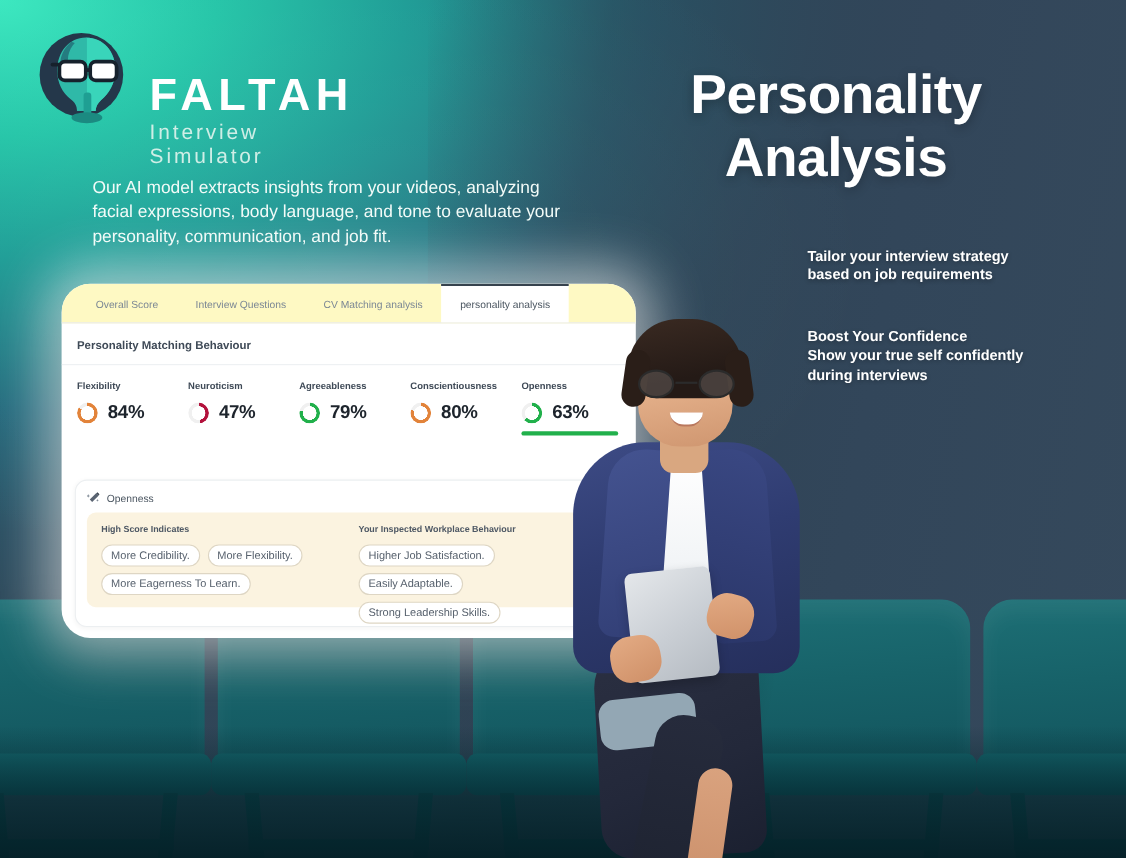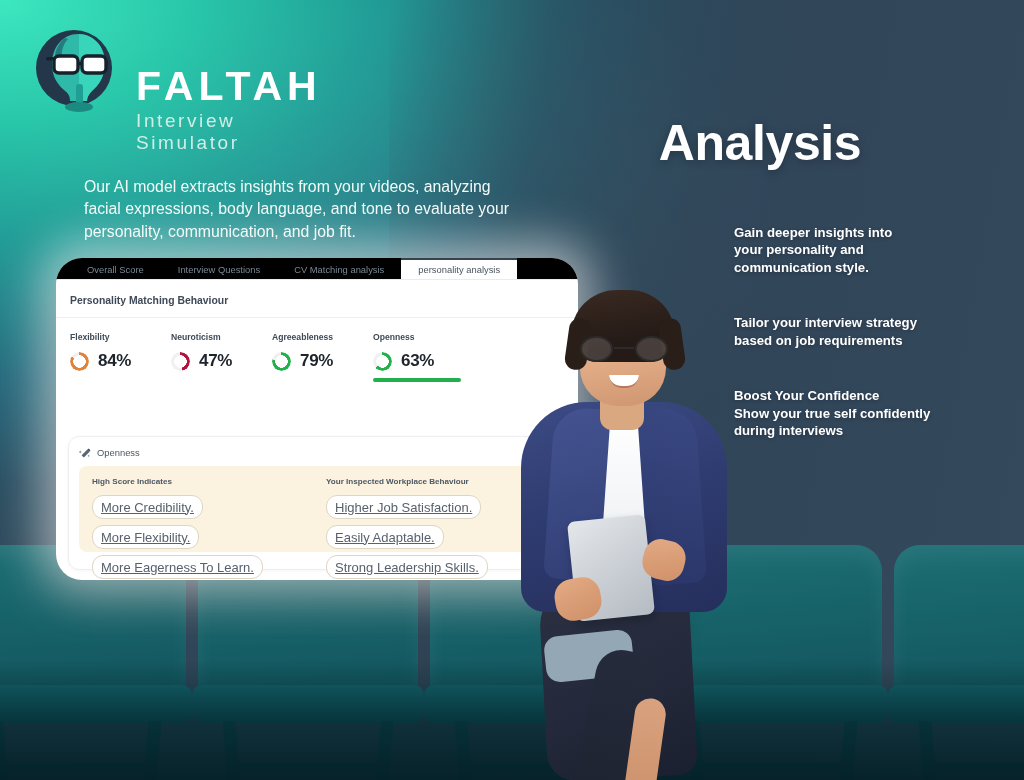--- a/index.html
+++ b/index.html
@@ -65,21 +65,21 @@
     font-size:41px; font-weight:700; letter-spacing:5px; color:#ffffff;
     line-height:1; font-family:"Liberation Sans", sans-serif;
   }
   .logo-sub {
     margin-top:3px; font-size:19px; letter-spacing:2.6px; color:#cfeee6;
     font-weight:400;
   }
 
   
   #intro {
-    position:absolute; left:84px; top:176px; width:430px;
+    position:absolute; left:84px; top:160px; width:430px;
     color:#f2fbf8; font-size:15.8px; line-height:1.42; font-weight:400;
   }
 
   
   #headline {
     position:absolute; right:54px; top:58px; width:420px;
     text-align:center; color:#ffffff;
     font-size:50px; font-weight:700; line-height:1.14; letter-spacing:-.4px;
     text-shadow:0 2px 10px rgba(0,0,0,.28);
   }
@@ -96,21 +96,21 @@
   
   #card {
     position:absolute; left:56px; top:258px; width:522px; height:322px;
     background:#ffffff; border-radius:26px;
     box-shadow:0 0 46px 16px rgba(255,255,255,.55), 0 18px 40px rgba(0,0,0,.22);
     overflow:hidden;
   }
   .card-inner { position:absolute; inset:0; }
 
   .tabs {
-    position:relative; height:22px; background:#000000;
+    position:relative; height:36px; background:#fef9c3;
     border-bottom:1px solid #e9ecef; display:flex; align-items:stretch;
     padding-left:14px;
   }
   .tab {
     display:flex; align-items:center; padding:0 17px;
     font-size:9.4px; color:#7b8794; white-space:nowrap;
     background:transparent; border-top:2px solid transparent;
   }
   .tab.active {
     background:#ffffff; color:#4a5560;
@@ -145,21 +145,21 @@
   .panel {
     background:#fbf3e0; border-radius:8px; padding:11px 13px 13px 13px;
     display:flex; height:86px;
   }
   .panel-col { width:50%; }
   .panel-col.right { padding-left:9px; }
   .panel-head { font-size:8.1px; font-weight:700; color:#4e5864; margin-bottom:9px; }
   .pills { display:flex; flex-wrap:wrap; gap:6px 7px; }
   .pill {
     background:#ffffff; border:1px solid #ded6c4; border-radius:11px;
-    padding:3.5px 8px; font-size:13px; color:#57616d; white-space:nowrap;text-decoration:underline;
+    padding:3.5px 8px; font-size:10px; color:#57616d; white-space:nowrap;
   }
 
   
   #person { position:absolute; left:497px; top:278px; width:250px; height:502px; }
   .p-shadow {
     position:absolute; left:10px; top:140px; width:232px; height:360px;
     background:radial-gradient(50% 50% at 50% 50%, rgba(0,0,0,.22) 0%, rgba(0,0,0,0) 72%);
   }
   .p-legs {
     position:absolute; left:46px; top:300px; width:150px; height:200px;
@@ -323,30 +323,25 @@
   </div>
   <div class="logo-wordmark">
     <div class="logo-title">FALTAH</div>
     <div class="logo-sub">Interview Simulator</div>
   </div>
 </div>
 
 <p id="intro">Our AI model extracts insights from your videos, analyzing facial expressions, body language, and tone to evaluate your personality, communication, and job fit.</p>
 
 <h1 id="headline">
-  <br>
+  <span>Personality</span><br>
   <span>Analysis</span>
 </h1>
 
 <div id="bullets">
-    <div class="bullet">
-      <div>Gain deeper insights into</div>
-      <div>your personality and</div>
-      <div>communication style.</div>
-    </div>
     <div class="bullet">
       <div>Tailor your interview strategy</div>
       <div>based on job requirements</div>
     </div>
     <div class="bullet">
       <div>Boost Your Confidence</div>
       <div>Show your true self confidently</div>
       <div>during interviews</div>
     </div>
   </div>
@@ -373,20 +368,27 @@
           <div class="trait-row">
             <div class="ring" style="background: conic-gradient(rgb(179, 18, 60) 0deg, rgb(179, 18, 60) 169deg, rgb(240, 240, 240) 169deg, rgb(240, 240, 240) 360deg); mask: radial-gradient(circle, transparent 6.1px, rgb(0, 0, 0) 6.4px);"></div>
             <div class="trait-val">47%</div>
           </div>
         </div>
         <div class="trait">
           <div class="trait-label">Agreeableness</div>
           <div class="trait-row">
             <div class="ring" style="background: conic-gradient(rgb(33, 176, 75) 0deg, rgb(33, 176, 75) 284deg, rgb(240, 240, 240) 284deg, rgb(240, 240, 240) 360deg); mask: radial-gradient(circle, transparent 6.1px, rgb(0, 0, 0) 6.4px);"></div>
             <div class="trait-val">79%</div>
+          </div>
+        </div>
+        <div class="trait">
+          <div class="trait-label">Conscientiousness</div>
+          <div class="trait-row">
+            <div class="ring" style="background: conic-gradient(rgb(226, 131, 58) 0deg, rgb(226, 131, 58) 288deg, rgb(240, 240, 240) 288deg, rgb(240, 240, 240) 360deg); mask: radial-gradient(circle, transparent 6.1px, rgb(0, 0, 0) 6.4px);"></div>
+            <div class="trait-val">80%</div>
           </div>
         </div>
         <div class="trait">
           <div class="trait-label">Openness</div>
           <div class="trait-row">
             <div class="ring" style="background: conic-gradient(rgb(33, 176, 75) 0deg, rgb(33, 176, 75) 227deg, rgb(240, 240, 240) 227deg, rgb(240, 240, 240) 360deg); mask: radial-gradient(circle, transparent 6.1px, rgb(0, 0, 0) 6.4px);"></div>
             <div class="trait-val">63%</div>
           </div>
           <div class="trait-underline" style="background: rgb(33, 176, 75);"></div>
         </div>

